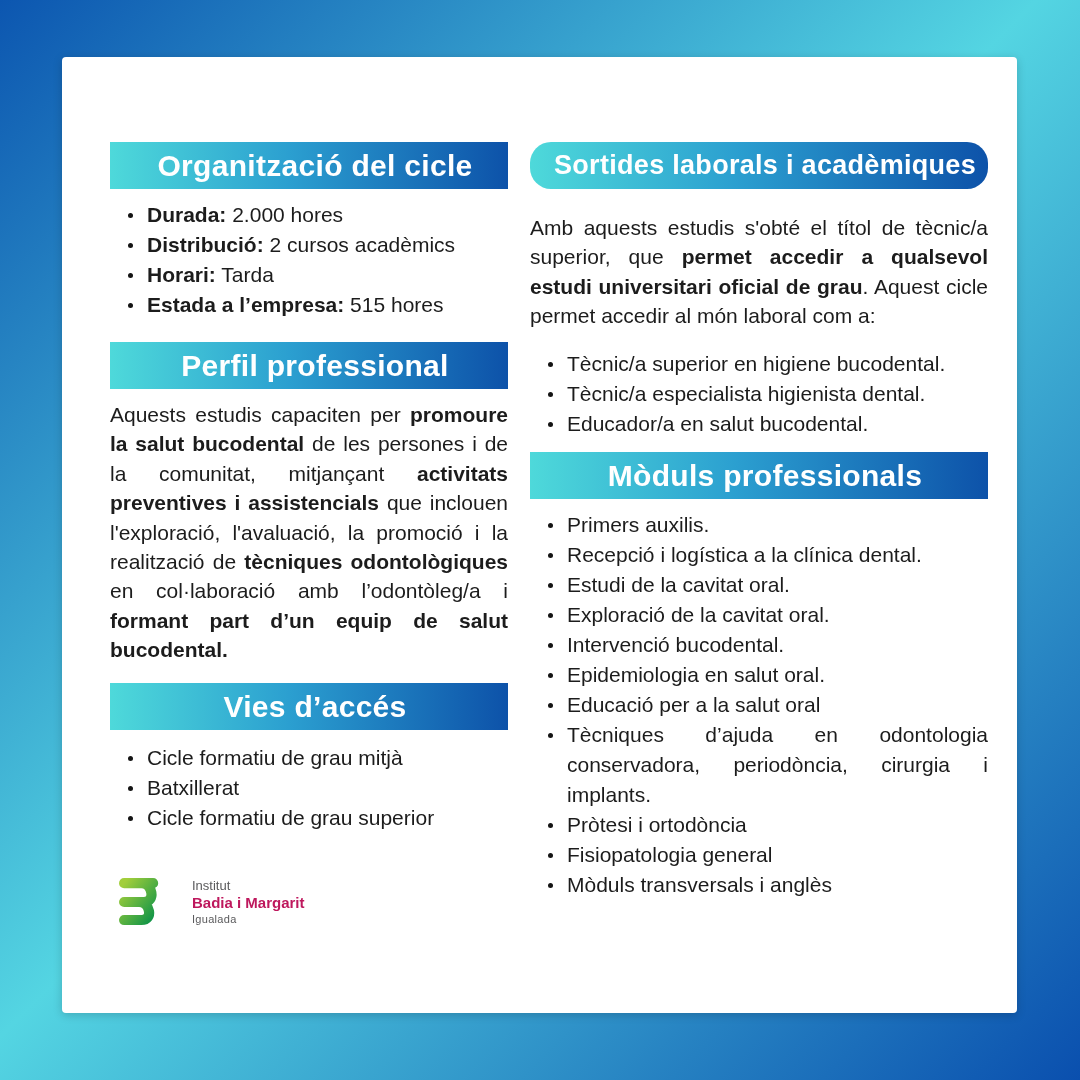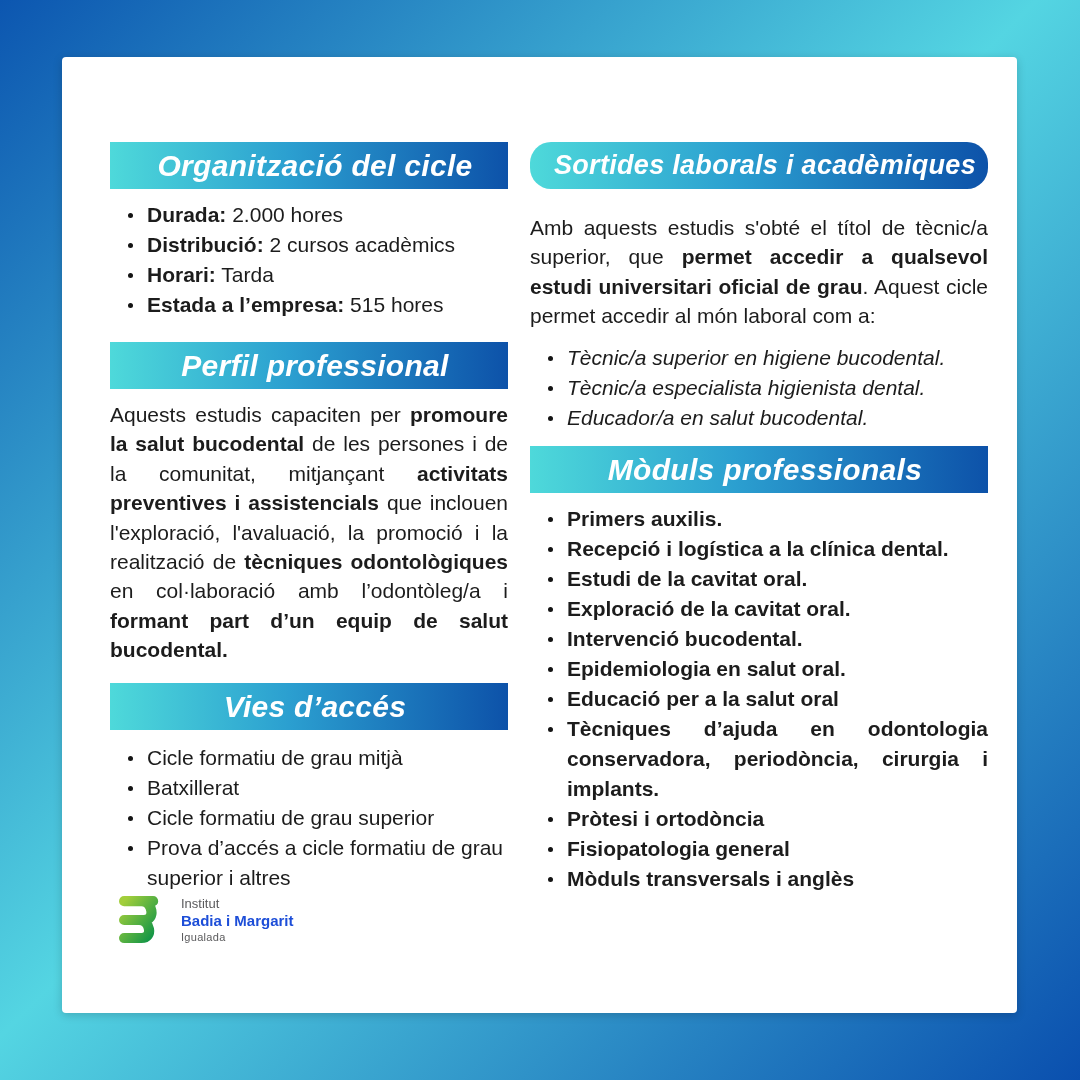--- a/index.html
+++ b/index.html
@@ -11,46 +11,46 @@
   html,body{width:1080px;height:1080px;overflow:hidden;}
   body{font-family:"Liberation Sans","DejaVu Sans",sans-serif;color:var(--text);}
   .bg{position:absolute;inset:0;width:1080px;height:1080px;
       background:linear-gradient(135deg,var(--bg-blue-tl) 0%,var(--bg-cyan-mid) 48%,var(--bg-blue-br) 100%);}
   .card{position:absolute;left:62px;top:57px;width:955px;height:956px;background:#ffffff;
         border-radius:4px;box-shadow:0 2px 10px rgba(0,0,0,0.18);}
   .col{position:absolute;top:85px;}
   .col-left{left:48px;width:398px;}
   .col-right{left:468px;width:458px;}
   .banner{height:47px;line-height:47px;text-align:center;color:#fff;
-          font-style:italic;font-weight:700;font-size:30px;letter-spacing:.3px;white-space:nowrap;
+          font-weight:700;font-size:30px;letter-spacing:.3px;white-space:nowrap;
           background:linear-gradient(90deg,var(--banner-start) 0%,var(--banner-mid) 45%,var(--banner-end) 100%);padding-left:12px;}
   .banner.small{font-size:27px;border-radius:21px;}
   .bullets{list-style:none;}
   .bullets li{position:relative;padding-left:37px;font-size:21px;line-height:30px;}
   .bullets li::before{content:"";position:absolute;left:18px;top:13px;width:5px;height:5px;
           border-radius:50%;background:#141414;}
-  .bullets.justify li{text-align:justify;font-weight:bold;}
+  .bullets.justify li{text-align:justify;}
   .para{font-size:21px;line-height:29.4px;text-align:justify;}
   b{font-weight:700;}
   
   .ul-org{margin-top:11px;}
   .banner-perfil{margin-top:22px;}
   .para-perfil{margin-top:11px;}
   .banner-vies{margin-top:18px;}
   .ul-vies{margin-top:13px;}
   .para-sortides{margin-top:24px;}
-  .ul-sortides{margin-top:12px;font-style:italic;}
+  .ul-sortides{margin-top:18px;}
   .banner-moduls{margin-top:13px;}
   .ul-moduls{margin-top:11px;}
   
-  .logo{display:flex;align-items:center;gap:13px;}
+  .logo{margin-top:42px;display:flex;align-items:center;gap:24px;}
   .logo svg{display:block;}
   .logo-text{display:flex;flex-direction:column;}
   .logo-line1{font-size:13px;color:#5a5a5c;line-height:16px;}
-  .logo-line2{font-size:15px;font-weight:700;color:#1d4ed8;line-height:18px;}
+  .logo-line2{font-size:15px;font-weight:700;color:#be185d;line-height:18px;}
   .logo-line3{font-size:11px;color:#5a5a5c;line-height:14px;letter-spacing:.3px;}
 </style>
 </head>
 <body>
 
 <div class="bg"></div>
 
 <div class="card">
 
   <div class="col col-left">
@@ -67,21 +67,20 @@
     <div class="banner banner-perfil">Perfil professional</div>
 
     <p class="para para-perfil">Aquests estudis capaciten per <b>promoure la salut bucodental</b> de les persones i de la comunitat, mitjançant <b>activitats preventives i assistencials</b> que inclouen l'exploració, l'avaluació, la promoció i la realització de <b>tècniques odontològiques</b> en col·laboració amb l’odontòleg/a i <b>formant part d’un equip de salut bucodental.</b></p>
 
     <div class="banner banner-vies">Vies d’accés</div>
 
     <ul class="bullets ul-vies">
       <li>Cicle formatiu de grau mitjà</li>
       <li>Batxillerat</li>
       <li>Cicle formatiu de grau superior</li>
-      <li>Prova d’accés a cicle formatiu de grau superior i altres</li>
     </ul>
 
     <div class="logo">
       <svg width="58" height="54" viewBox="0 0 74 68">
         <defs>
           <linearGradient id="greenGrad" x1="0" y1="1" x2="1" y2="0">
             <stop offset="0" style="stop-color:var(--logo-green-light,#a2ce3b)"></stop>
             <stop offset="1" style="stop-color:var(--logo-green-dark,#0f9447)"></stop>
           </linearGradient>
         </defs>

